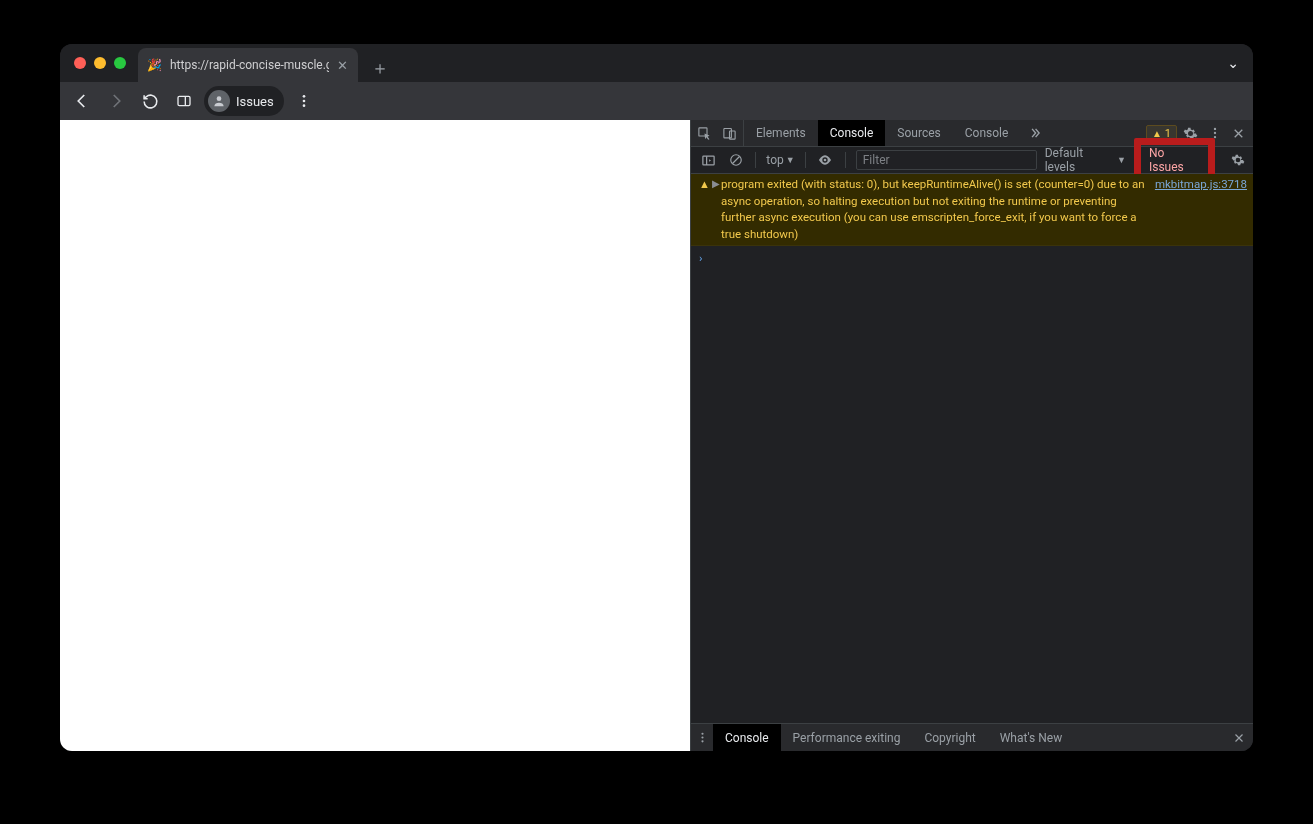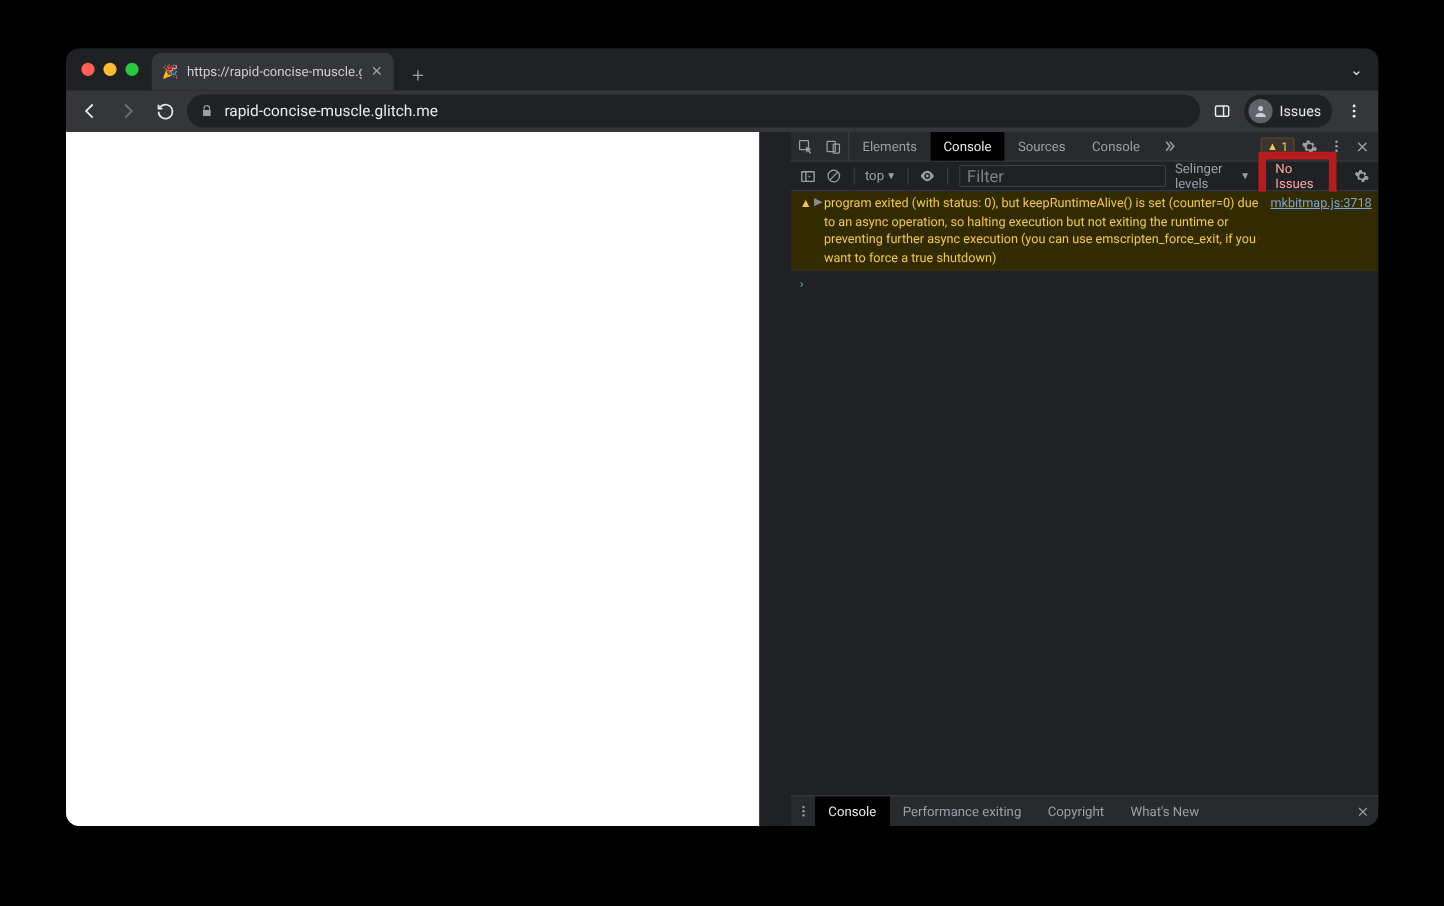--- a/index.html
+++ b/index.html
@@ -26,39 +26,39 @@
   .omnibox { flex:1; height:30px; background:#202124; border-radius:15px; display:flex; align-items:center; padding:0 12px; gap:10px; color:#e8eaed; font-size:14px;}
   .omnibox .lock { color:#9aa0a6; font-size:12px;}
   .guest-chip { display:flex; align-items:center; gap:6px; background:#202124; border-radius:16px; height:30px; padding:0 10px 0 4px; color:#e8eaed; font-size:13px;}
   .guest-chip .avatar { width:22px; height:22px; border-radius:50%; background:#5f6368; display:flex; align-items:center; justify-content:center;}
   .guest-chip .avatar svg { width:14px; height:14px; fill:#c9ccd1;}
   .panel-toggle { width:28px; height:28px; display:flex; align-items:center; justify-content:center; color:#e8eaed; cursor:pointer;}
   .panel-toggle svg { width:16px; height:16px; stroke:#e8eaed;}
   
   .content { flex:1; display:flex; min-height:0;}
   .page { flex:1; background:#fff;}
-  .devtools { width:563px; background:#202124; display:flex; flex-direction:column; border-left:1px solid #3c4043; min-height:0;padding-left:28px;}
+  .devtools { width:563px; background:#202124; display:flex; flex-direction:column; border-left:1px solid #3c4043; min-height:0;}
   
   .dt-tabs { height:27px; background:#292a2d; display:flex; align-items:center; border-bottom:1px solid #3c4043; font-size:12px; color:#9aa0a6;}
   .dt-iconstrip { display:flex; align-items:center; padding:0 6px; gap:10px; height:100%; border-right:1px solid #3c4043;}
   .dt-iconstrip svg { width:15px; height:15px; stroke:#9aa0a6; fill:none;}
   .dt-tablist { display:flex; height:100%;}
   .dt-tab { padding:0 12px; display:flex; align-items:center; height:100%; cursor:pointer; color:#9aa0a6;}
   .dt-tab.active { background:#000; color:#e8eaed;}
   .dt-tabs .spacer { flex:1;}
   .dt-badge { display:flex; align-items:center; gap:3px; border:1px solid #5c4b1f; background:rgba(242,201,76,0.08); color:#f2c94c; font-size:11px; padding:1px 5px; border-radius:2px; margin-right:6px;}
   .dt-badge .tri { font-size:10px;}
   .dt-right { display:flex; align-items:center; gap:10px; padding-right:8px;}
   .dt-right .icon { cursor:pointer; color:#9aa0a6;}
   
   .con-toolbar { height:27px; background:#202124; display:flex; align-items:center; gap:8px; padding:0 8px; border-bottom:1px solid #3c4043; font-size:12px; color:#9aa0a6;}
   .con-toolbar .tbtn { display:flex; align-items:center; justify-content:center; width:20px; height:20px; cursor:pointer;}
   .con-toolbar .sep { width:1px; height:16px; background:#3c4043; margin:0 2px;}
   .con-toolbar .ctx { display:flex; align-items:center; gap:2px; cursor:pointer;}
-  .con-toolbar input.filter { background:#202124; border:1px solid #3c4043; color:#e8eaed; font-size:15px; height:20px; padding:0 6px; width:188px; border-radius:2px;}
+  .con-toolbar input.filter { background:#202124; border:1px solid #3c4043; color:#e8eaed; font-size:12px; height:20px; padding:0 6px; width:188px; border-radius:2px;}
   .con-toolbar input.filter::placeholder { color:#7d8085;}
   .con-toolbar .levels { display:flex; align-items:center; gap:4px; cursor:pointer;}
   .con-toolbar .issues { border:7px solid #b91c1c; padding:1px 8px; border-radius:2px; color:#fca5a5; cursor:pointer;}
   .con-toolbar .gear { cursor:pointer;}
   
   .con-body { flex:1; overflow:auto; font-family: Menlo, Consolas, "Courier New", monospace; font-size:11.5px; line-height:1.45;}
   .con-row { display:flex; padding:2px 6px 2px 8px; border-bottom:1px solid rgba(255,255,255,0.04); align-items:flex-start;}
   .con-row .msg { flex:1; white-space:pre-wrap; word-break:break-word;}
   .con-row .src { color:#7aa7d6; text-decoration:underline; cursor:pointer; white-space:nowrap; margin-left:10px;}
   .con-row.info .msg { color:#bdc1c6;}
@@ -111,28 +111,20 @@
       <svg width="18" height="18" viewBox="0 0 24 24" fill="none" stroke="currentColor" stroke-width="2.2">
           <path d="M9 4l8 8-8 8"></path>
         </svg>
     </div>
     <div class="iconbtn">
       <svg width="17" height="17" viewBox="0 0 24 24" fill="none" stroke="currentColor" stroke-width="2.2">
           <path d="M3 12a9 9 0 1 0 3-6.7L3 8"></path>
           <path d="M3 3v5h5"></path>
         </svg>
     </div>
-    <div class="omnibox">
-      <span class="lock">
-        <svg width="12" height="12" viewBox="0 0 24 24" fill="#9aa0a6">
-            <path d="M6 10V7a6 6 0 1 1 12 0v3h1v11H5V10h1zm2 0h8V7a4 4 0 1 0-8 0v3z"></path>
-          </svg>
-      </span>
-      <span>rapid-concise-muscle.glitch.me</span>
-    </div>
     <div class="panel-toggle">
       <svg viewBox="0 0 24 24" stroke-width="2" fill="none">
           <rect x="3" y="5" width="18" height="14" rx="2"></rect>
           <line x1="14" y1="5" x2="14" y2="19"></line>
         </svg>
     </div>
     <div class="guest-chip">
       <span class="avatar">
         <svg viewBox="0 0 24 24">
             <circle cx="12" cy="8" r="4"></circle>
@@ -230,21 +222,21 @@
         <span class="sep"></span>
         <span class="tbtn">
           <svg width="16" height="16" viewBox="0 0 24 24" fill="#9aa0a6">
               <path d="M12 5c-5 0-9 7-9 7s4 7 9 7 9-7 9-7-4-7-9-7zm0 11a4 4 0 1 1 0-8 4 4 0 0 1 0 8z"></path>
               <circle cx="12" cy="12" r="2"></circle>
             </svg>
         </span>
         <span class="sep"></span>
         <input class="filter" placeholder="Filter" style="">
         <span class="levels">
-          <span>Selinger levels</span>
+          <span>Default levels</span>
           <span style="font-size:9px;">▼</span>
         </span>
         <span class="issues">No Issues</span>
         <span style="flex:1"></span>
         <span class="gear">
           <svg width="14" height="14" viewBox="0 0 24 24" fill="#9aa0a6">
               <path d="M12 8a4 4 0 1 0 0 8 4 4 0 0 0 0-8zm9 4a8 8 0 0 1-.1 1.3l2 1.6-2 3.4-2.4-1a8 8 0 0 1-2.2 1.3l-.4 2.6h-4l-.4-2.6a8 8 0 0 1-2.2-1.3l-2.4 1-2-3.4 2-1.6A8 8 0 0 1 3 12c0-.45 0-.88.1-1.3l-2-1.6 2-3.4 2.4 1a8 8 0 0 1 2.2-1.3L8 2.8h4l.4 2.6c.8.3 1.5.7 2.2 1.3l2.4-1 2 3.4-2 1.6c.1.42.1.85.1 1.3z"></path>
             </svg>
         </span>
       </div>

